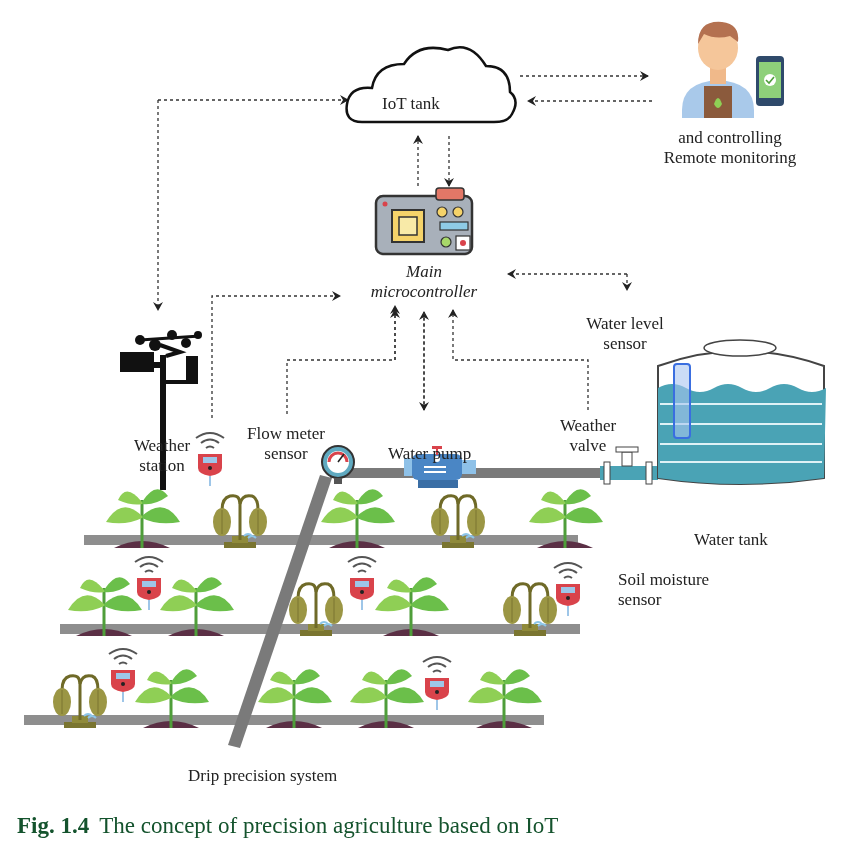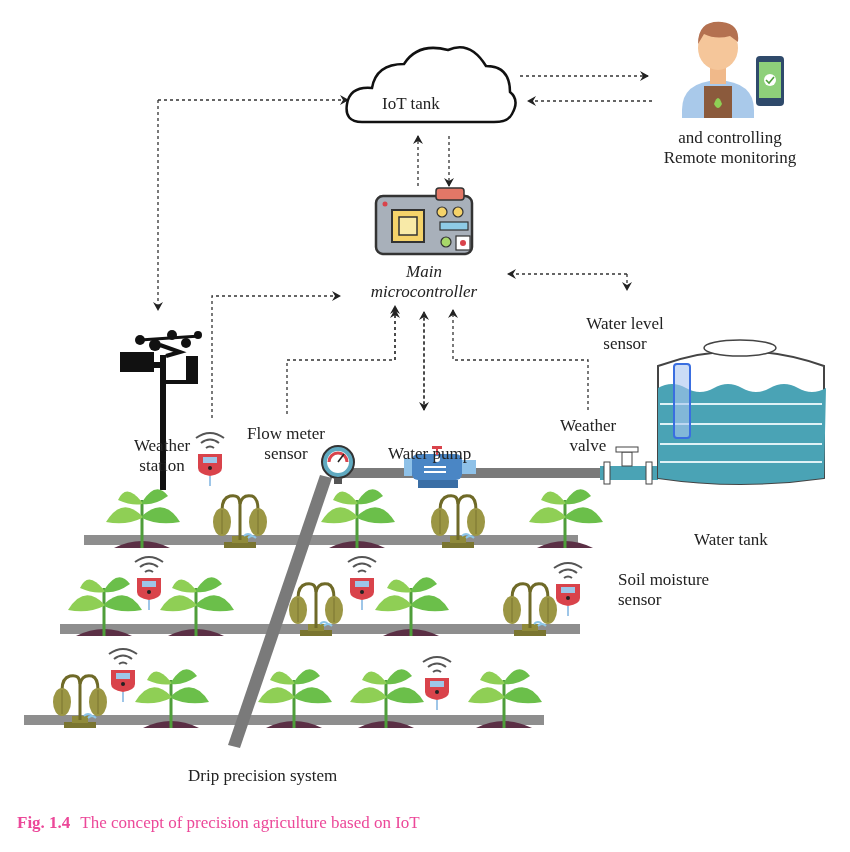--- a/index.html
+++ b/index.html
@@ -1,19 +1,19 @@
 <!DOCTYPE html>
 <html><head>
 <meta charset="utf-8">
 <style>
   html, body { margin: 0; padding: 0; background: #ffffff; }
   body { width: 850px; height: 852px; position: relative; overflow: hidden; font-family: "Liberation Serif", serif; color: #222; }
   #stage { position: absolute; left: 0; top: 0; width: 850px; height: 852px; }
   .lbl { position: absolute; font-family: "Liberation Serif", serif; font-size: 17px; line-height: 20px; text-align: center; color: #222; white-space: nowrap; }
-  .caption { position: absolute; left: 17px; top: 813px; font-family: "Liberation Serif", serif; font-size: 17px; color: #ec4899; white-space: nowrap; }
+  .caption { position: absolute; left: 17px; top: 813px; font-family: "Liberation Serif", serif; font-size: 23px; color: #14532d; white-space: nowrap; }
   .caption b { font-weight: bold; margin-right: 10px; }
 </style>
 </head>
 <body>
 
 <div id="stage">
 <svg width="850" height="852" viewBox="0 0 850 852" xmlns="http://www.w3.org/2000/svg">
   <defs>
     <marker id="ah" markerWidth="10" markerHeight="10" refX="8" refY="5" orient="auto" markerUnits="userSpaceOnUse">
       <path d="M0,0 L9,5 L0,10 L3,5 Z" fill="#222"></path>

